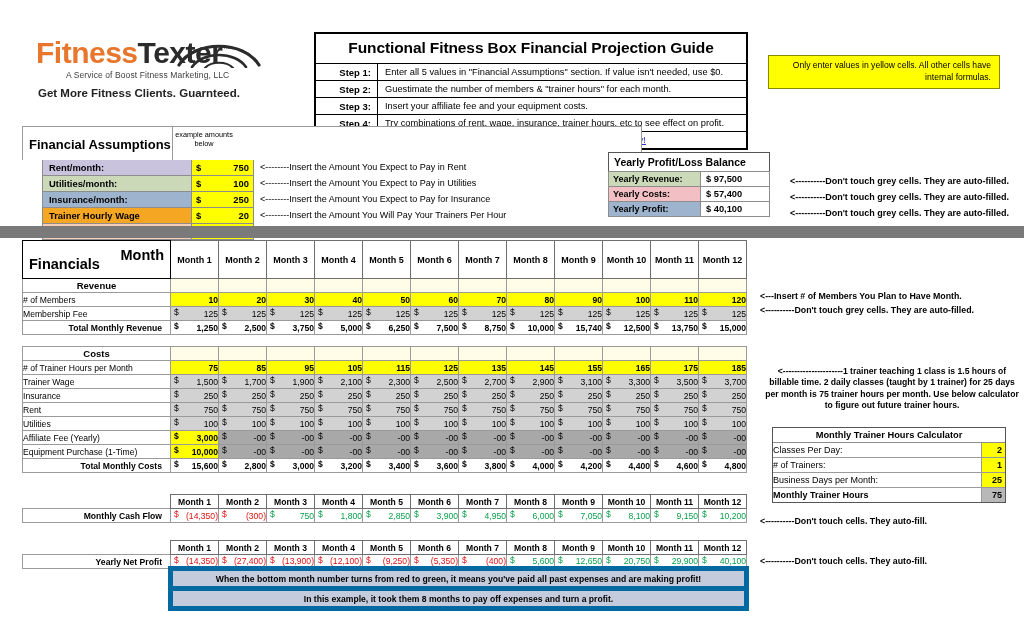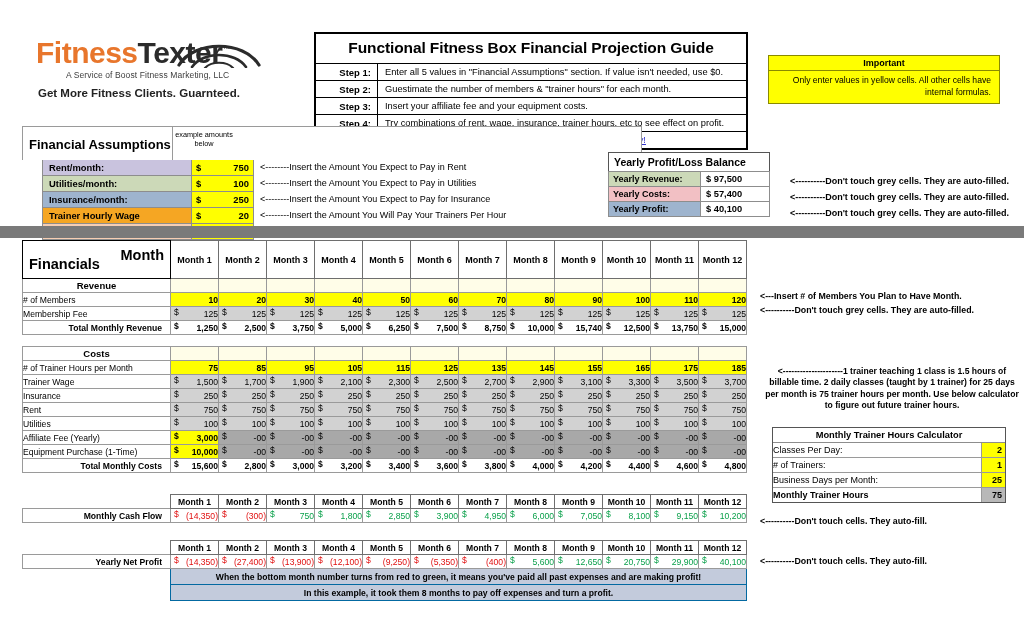--- a/index.html
+++ b/index.html
@@ -87,21 +87,21 @@
   .whitecell{background:#fff;}
   .totalrow td{font-weight:bold;}
 
   .spacer-row td{height:12px;border:none;}
 
   .mini-hdr td{height:14px;border:1px solid #6e6e6e;text-align:center;font-size:8.6px;font-weight:bold;}
   .mini-hdr td.noborder{border:none;}
   .red{color:#E01010;}
   .green{color:#0AA04A;}
 
-  .notebar{background:#C3CBDC;border:1px solid #0369a1;font-size:9px;font-weight:bold;text-align:center;height:15px;margin-left:40px;}
+  .notebar{background:#C3CBDC;border:5px solid #0369a1;font-size:9px;font-weight:bold;text-align:center;height:15px;margin-left:40px;}
 
   
   .rnote{position:absolute;font-size:8.8px;font-weight:bold;white-space:nowrap;margin-left:16px;}
   #trainer-note{position:absolute;left:762px;top:366px;width:260px;font-size:8.6px;font-weight:bold;text-align:center;line-height:1.32;}
 
   
   #tcalc{left:772px;top:427px;width:232px;border:1.5px solid #555;background:#fff;}
   #tcalc-title{font-size:9.3px;font-weight:bold;text-align:center;padding:2px 0;border-bottom:1px solid #8d8d8d;}
   .tc-row{display:flex;border-bottom:1px solid #9a9a9a;}
   .tc-row:last-child{border-bottom:none;}
@@ -143,21 +143,20 @@
     <div class="guide-step">Step 4:</div>
     <div class="guide-text">Try combinations of rent, wage, insurance, trainer hours, etc to see effect on profit.</div>
   </div>
   <div class="guide-row">
     <div class="guide-step">Step 5:</div>
     <div class="guide-text guide-link">If you ever need box marketing, please give FitnessTexter a try!</div>
   </div>
 </div>
 
 <div class="abs" id="important-box">
-  <div id="important-title">Important</div>
   <div id="important-body">Only enter values in yellow cells. All other cells have internal formulas.</div>
 </div>
 
 <div class="abs" id="fa-block">
   <div id="fa-head">
     <div id="fa-head-title">Financial Assumptions</div>
     <div id="fa-head-example">example amounts below</div>
   </div>
   <div id="fa-rows">
       <div class="fa-row">

